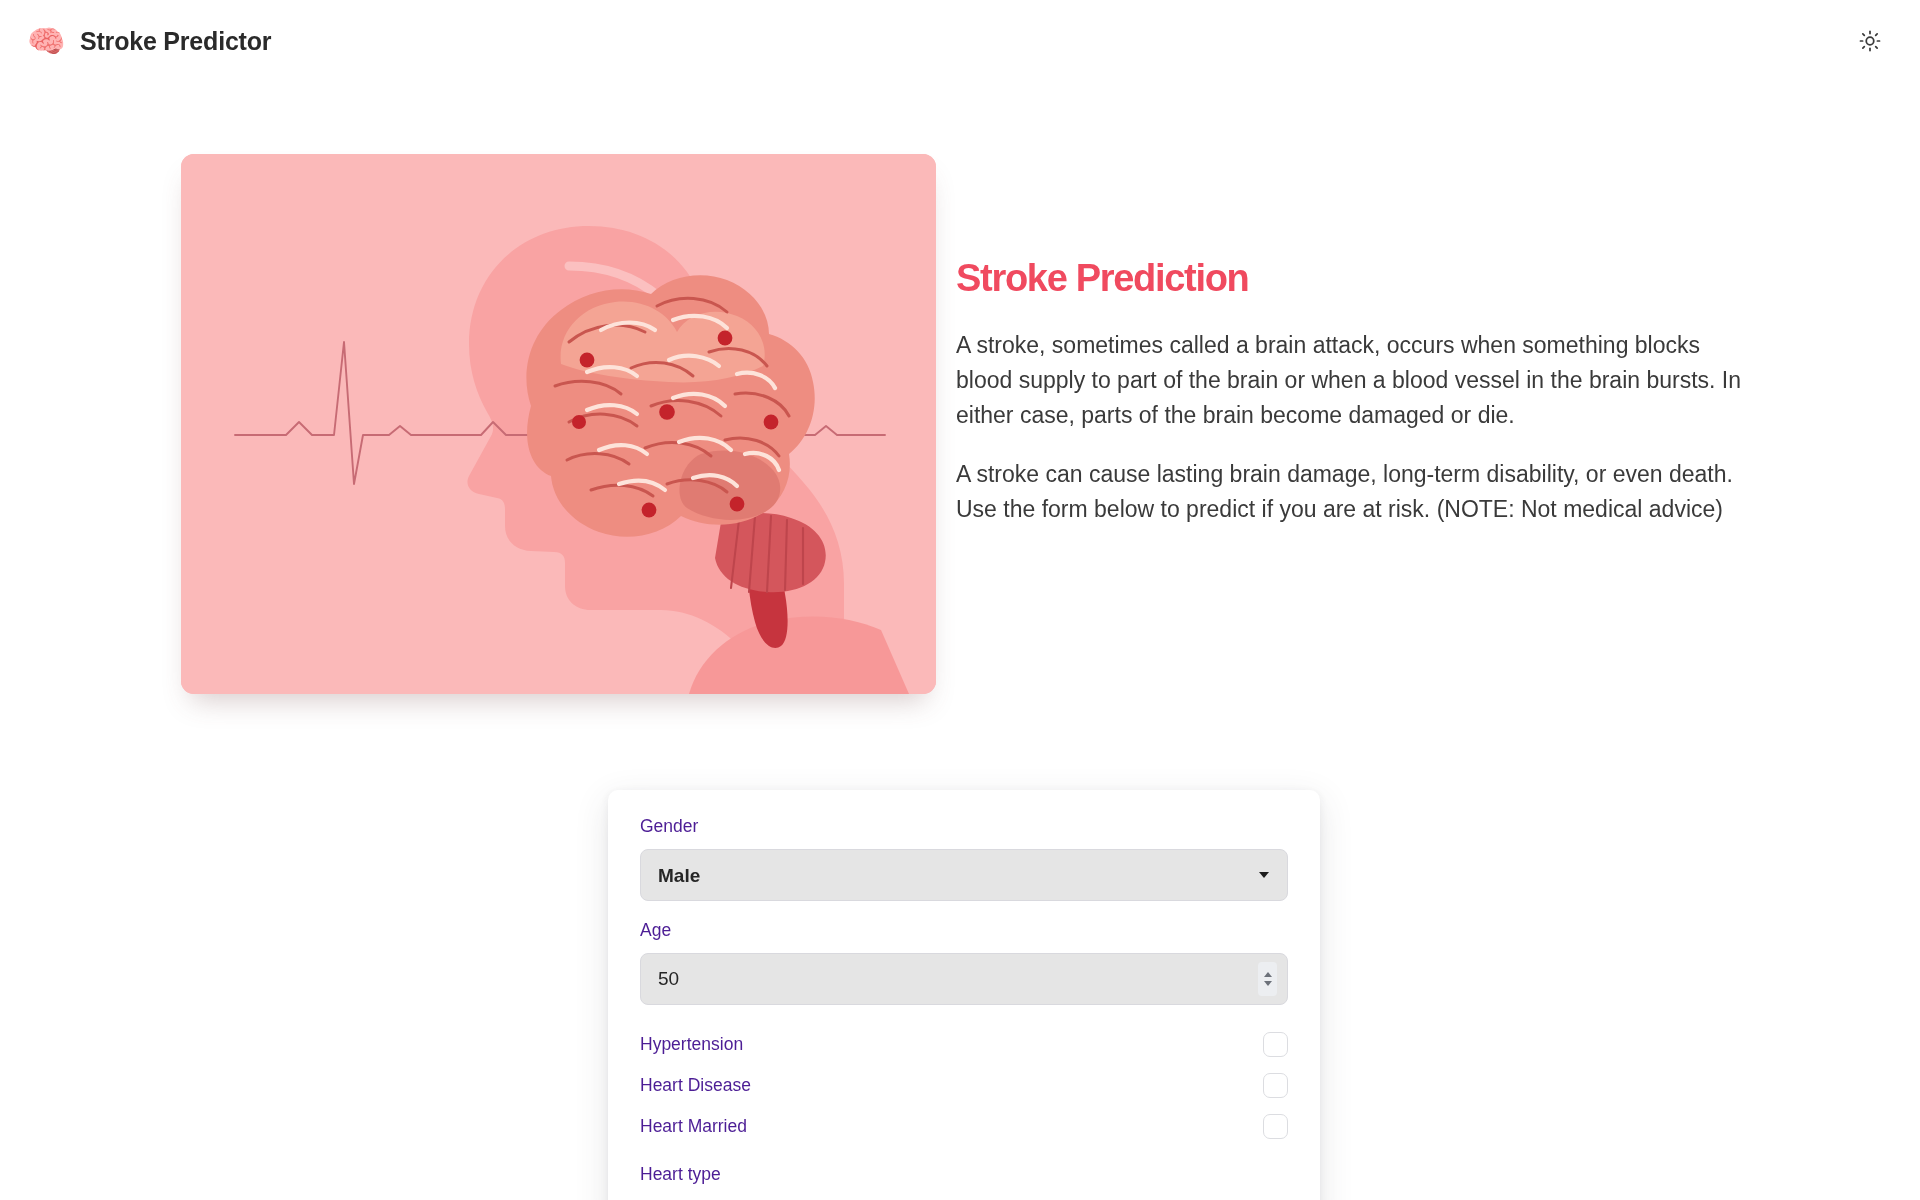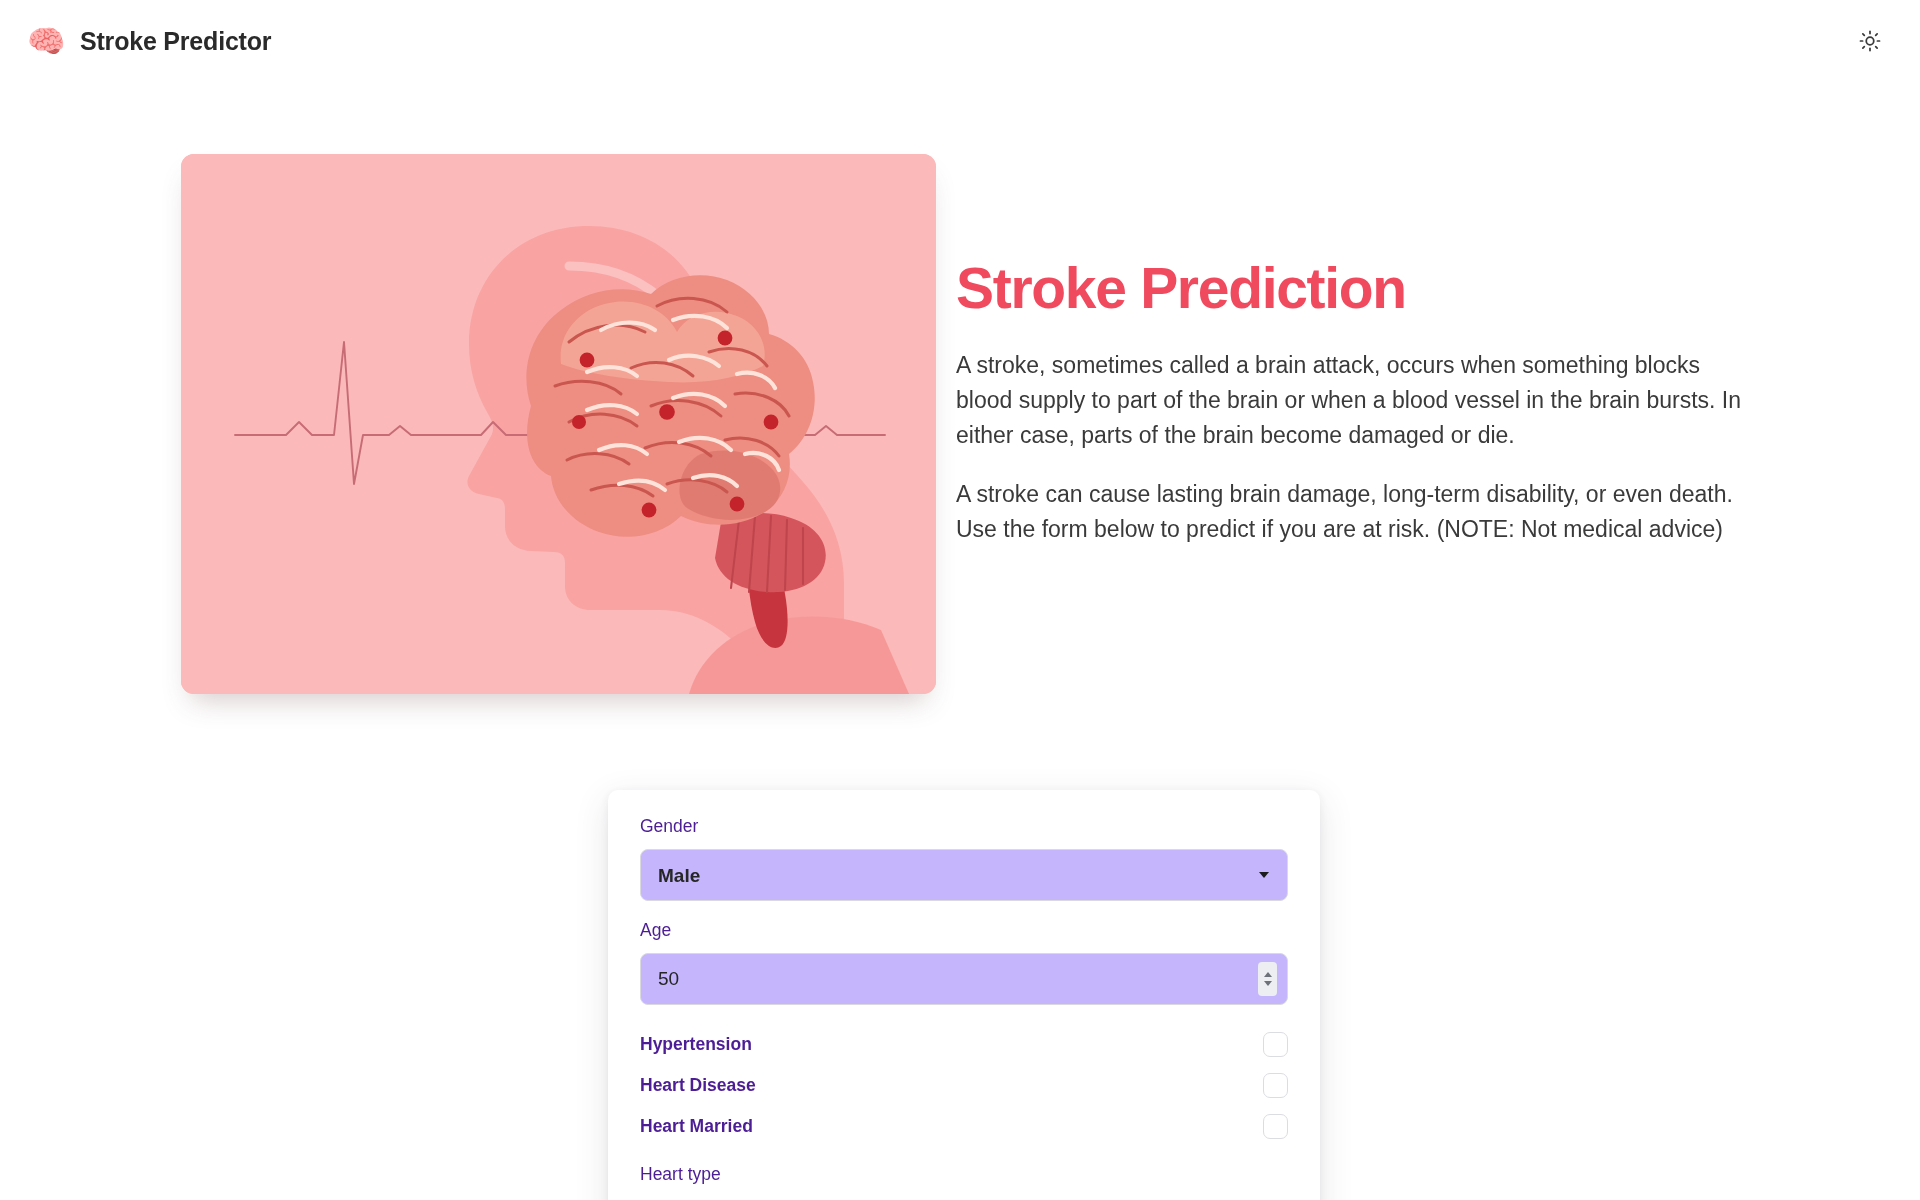--- a/index.html
+++ b/index.html
@@ -92,21 +92,21 @@
   }
 
   .hero-copy {
     flex: 0 0 auto;
     width: 800px;
     margin-left: 20px;
     padding-top: 105px;
   }
 
   .hero-title {
-    font-size: 57px;
+    font-size: 38px;
     font-weight: bold;
     line-height: 1.05;
     letter-spacing: -1.3px;
     color: #F04A5F;
     margin-bottom: 29px;
   }
 
   .hero-paragraph {
     font-size: 23px;
     line-height: 1.52;
@@ -142,21 +142,21 @@
   .select-wrap, .number-wrap {
     position: relative;
     width: 100%;
   }
 
   .form-control {
     width: 100%;
     height: 52px;
     border: 1px solid #d9d9de;
     border-radius: 8px;
-    background: #c4b5fd;
+    background: #e5e5e5;
     padding: 0 17px;
     font-family: "Liberation Sans", sans-serif;
     font-size: 19px;
     color: #262626;
     appearance: none;
     -webkit-appearance: none;
     outline: none;
   }
 
   select.form-control { font-weight: bold; }
@@ -201,21 +201,21 @@
   .stepper-arrow.down { border-top: 5.5px solid #6c717a; }
 
   
   .check-row {
     display: flex;
     align-items: center;
     justify-content: space-between;
     height: 41px;
   }
 
-  .check-row .field-label { margin-bottom: 0; font-weight: bold; }
+  .check-row .field-label { margin-bottom: 0; }
 
   .checkbox {
     width: 25px;
     height: 25px;
     border: 1.6px solid #dcdde1;
     border-radius: 7px;
     background: #ffffff;
     cursor: pointer;
     flex: 0 0 auto;
   }

